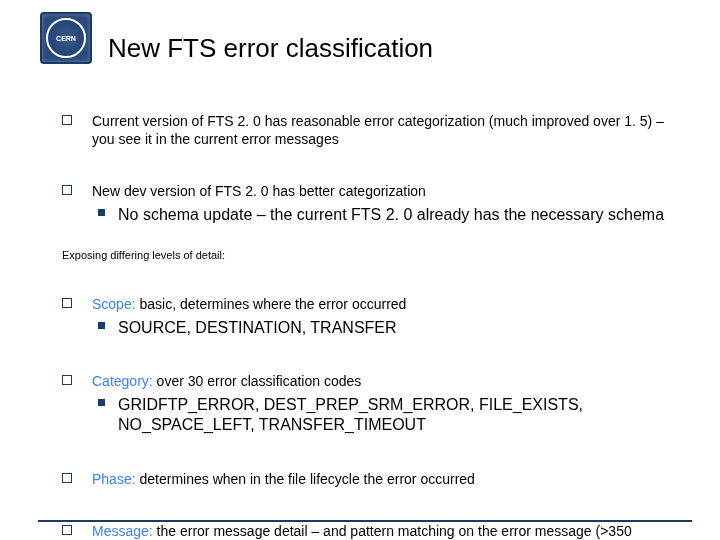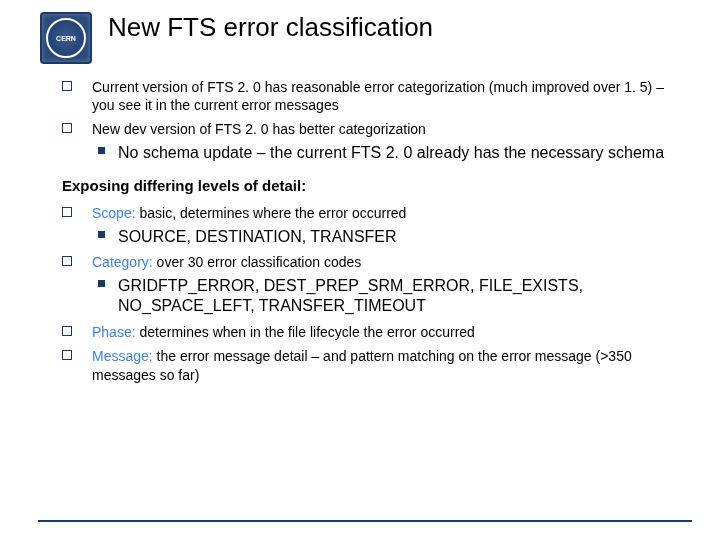--- a/index.html
+++ b/index.html
@@ -13,21 +13,21 @@
     position: relative;
   }
   .slide {
     width: 720px;
     height: 540px;
     position: relative;
     box-sizing: border-box;
   }
   .header {
     display: flex;
-    align-items: flex-start;
+    align-items: flex-end;
     padding: 12px 30px 8px 40px;
   }
   .logo {
     width: 48px;
     height: 48px;
     border: 2px solid #1a3a6e;
     border-radius: 4px;
     background: #2a4a7e;
     display: flex;
     align-items: center;
@@ -63,20 +63,21 @@
     padding: 0;
     margin: 0;
   }
   ul.lvl1 > li {
     position: relative;
     padding-left: 30px;
     margin-bottom: 6px;
     font-size: 14px;
     line-height: 1.3;
     color: #000;
+    margin-top: 34px;
   }
   ul.lvl1 > li::before {
     content: "";
     position: absolute;
     left: 0;
     top: 3px;
     width: 10px;
     height: 10px;
     border: 1.5px solid #1a3a6e;
     box-sizing: border-box;
@@ -97,24 +98,23 @@
   ul.lvl2 > li::before {
     content: "";
     position: absolute;
     left: 6px;
     top: 4px;
     width: 7px;
     height: 7px;
     background: #1a3a6e;
   }
   .subhead {
-    font-size: 15px;
-    margin: 14px 0 10px 0;
+    font-size: 11px;
+    margin: 24px 0 10px 0;
     color: #000;
-    font-weight: bold;
   }
   .keyword { color: #3b82f6; }
   .keyword.scope { }
   .keyword.cat { }
   .keyword.phase { }
   .keyword.msg { }
   .link {
     color: #2a5db0;
     text-decoration: underline;
     cursor: pointer;

